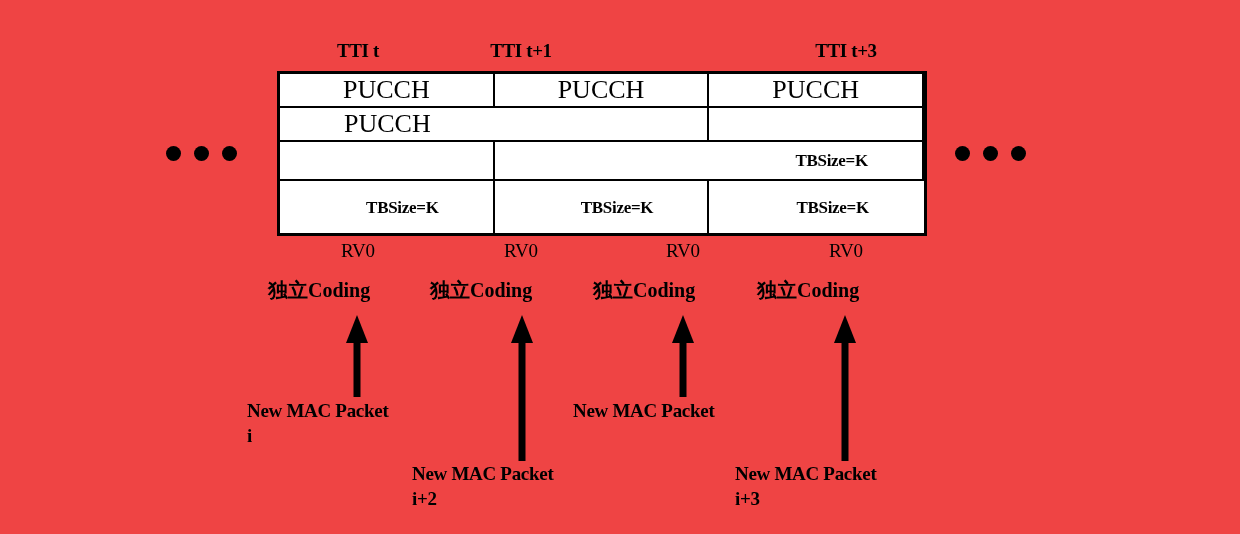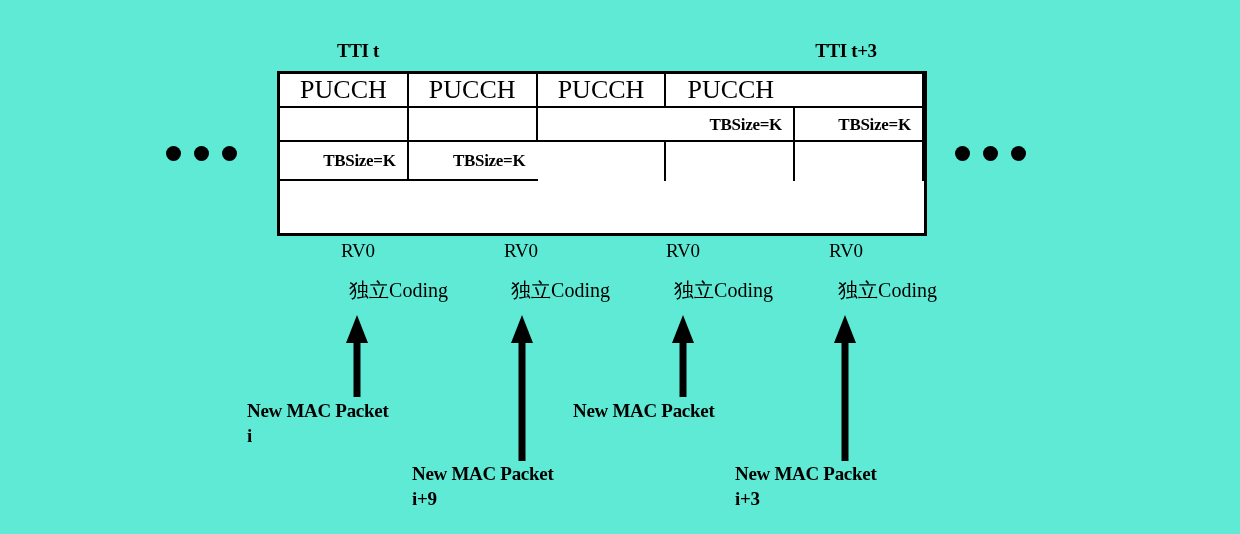--- a/index.html
+++ b/index.html
@@ -9,21 +9,21 @@
     background: #ffffff;
   }
   body {
     font-family: "Liberation Serif", "DejaVu Serif", serif;
     color: #000000;
   }
   #canvas {
     position: relative;
     width: 1240px;
     height: 534px;
-    background: #5eead4;
+    background: #ef4444;
     overflow: hidden;
   }
 
   
   .dots {
     position: absolute;
     display: flex;
     align-items: center;
     gap: 13px;
   }
@@ -52,21 +52,21 @@
   
   #grid {
     position: absolute;
     left: 277px;
     top: 71px;
     width: 650px;
     height: 165px;
     border: 3px solid #000000;
     box-sizing: border-box;
     display: grid;
-    grid-template-columns: repeat(5, 1fr);
+    grid-template-columns: repeat(3, 1fr);
     grid-template-rows: 34px 34px 39px 55px;
     background: #ffffff;
   }
   .cell {
     border-right: 2px solid #000000;
     border-bottom: 2px solid #000000;
     box-sizing: border-box;
     display: flex;
     align-items: center;
     justify-content: center;
@@ -97,22 +97,22 @@
     text-align: center;
     font-weight: normal;
     font-size: 19px;
     line-height: 22px;
     letter-spacing: -0.2px;
   }
   .coding-label {
     position: absolute;
     top: 278px;
     width: 180px;
-    text-align: right;
-    font-weight: normal;
+    text-align: left;
+    font-weight: bold;
     font-size: 20px;
     line-height: 24px;
     white-space: nowrap;
     font-family: "Liberation Serif", "DejaVu Serif", serif;
   }
 
   
   .arrow {
     position: absolute;
     width: 28px;
@@ -143,20 +143,21 @@
     <span class="dot"></span>
   </div>
 
   <div class="dots" id="dots-right">
     <span class="dot"></span>
     <span class="dot"></span>
     <span class="dot"></span>
   </div>
 
   <div class="tti-header" style="left:277px;">TTI t</div>
+  <div class="tti-header" style="left:440px;">TTI t+1</div>
   <div class="tti-header" style="left:602px;margin-top:44px;">TTI t+2</div>
   <div class="tti-header" style="left:765px;">TTI t+3</div>
 
   <div id="grid">
 
     <div class="cell cell-pucch">PUCCH</div>
     <div class="cell cell-pucch">PUCCH</div>
     <div class="cell cell-pucch">PUCCH</div>
     <div class="cell cell-pucch last-col">PUCCH</div>
 
@@ -214,21 +215,21 @@
     </svg>
   </div>
 
   <div class="packet-label" style="left:247px; top:398px;">
     <span>New MAC Packet</span>
     <span class="idx">i</span>
   </div>
 
   <div class="packet-label" style="left:412px; top:461px;">
     <span>New MAC Packet</span>
-    <span class="idx">i+9</span>
+    <span class="idx">i+2</span>
   </div>
 
   <div class="packet-label" style="left:573px; top:398px;">
     <span>New MAC Packet</span>
   </div>
 
   <div class="packet-label" style="left:735px; top:461px;">
     <span>New MAC Packet</span>
     <span class="idx">i+3</span>
   </div>

